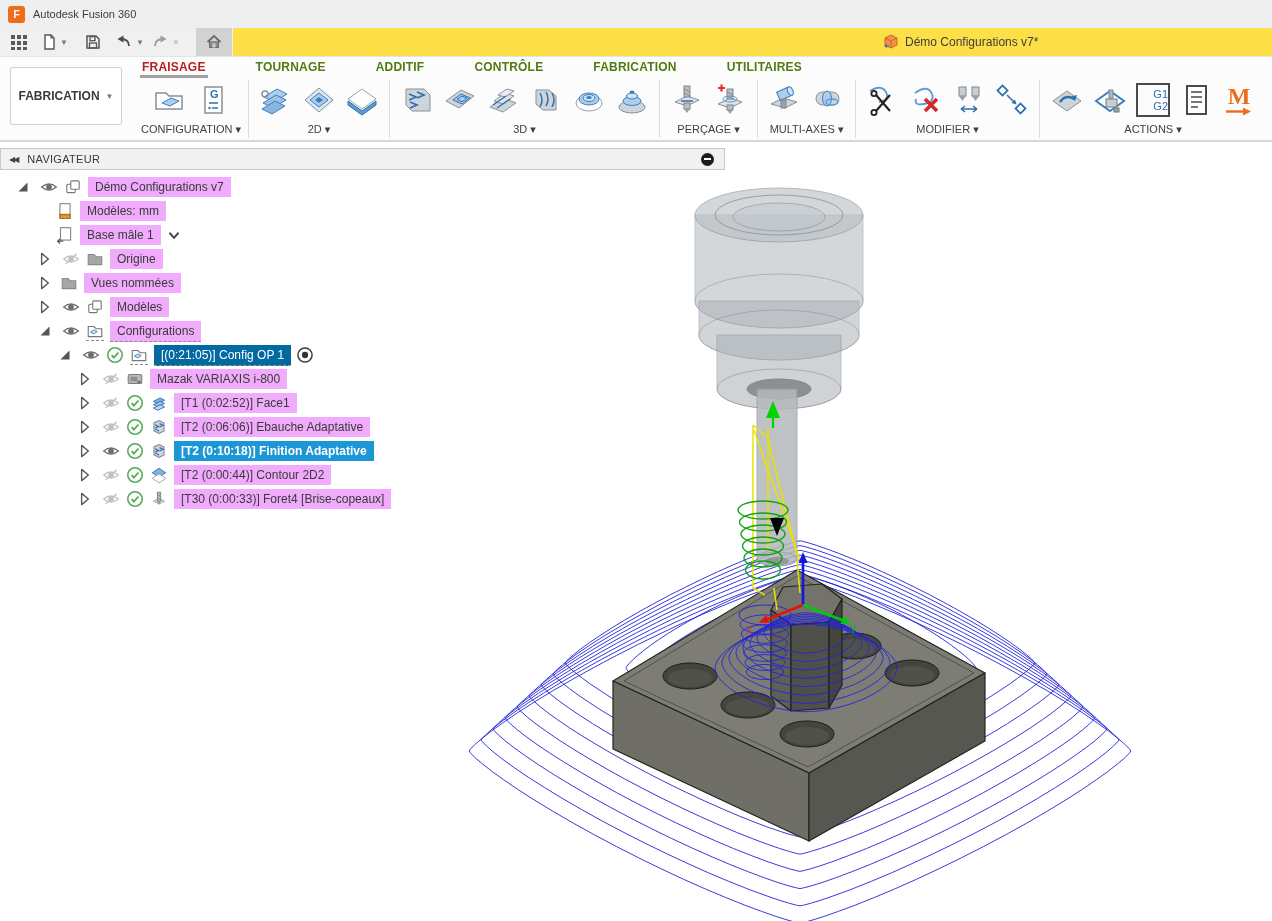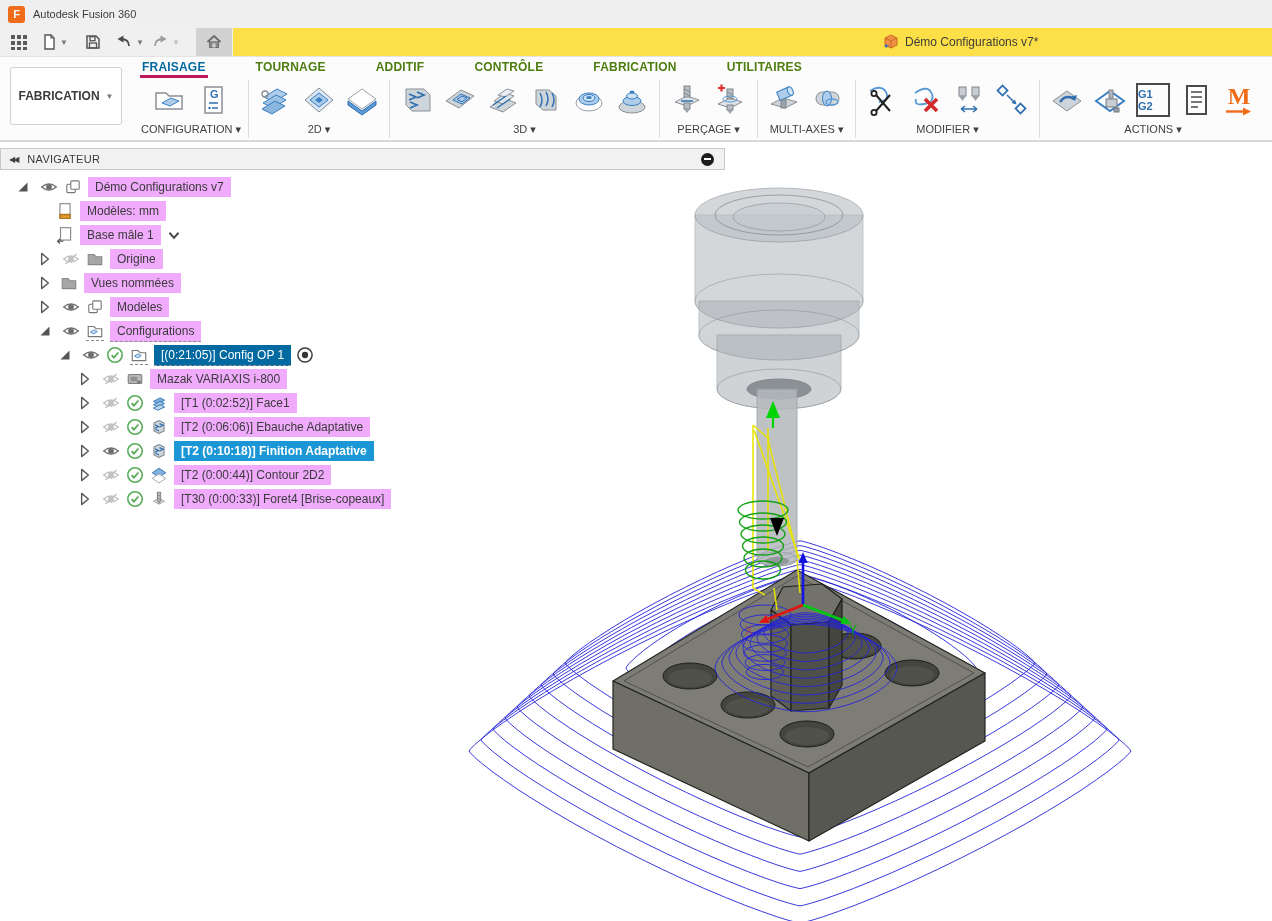--- a/index.html
+++ b/index.html
@@ -21,29 +21,29 @@
   .doctab{position:absolute;left:650px;top:0;height:28px;display:flex;align-items:center;gap:6px;}
   .doctab .dtitle{font-size:12px;color:#3d3d3d;}
   .cubeicon{width:16px;height:16px;position:relative;}
   
   .ribbon{height:83px;background:#fcfcfc;position:relative;border-bottom:2px solid #d8d8d8;}
   .wsbtn{position:absolute;left:10px;top:10px;width:110px;height:56px;background:#fff;border:1px solid #d0d0d0;
          border-radius:3px;display:flex;align-items:center;justify-content:center;gap:6px;
          font-size:12px;font-weight:bold;color:#3a3a3a;}
   .tabs{position:absolute;left:140px;top:0;display:flex;gap:46px;height:21px;}
   .tab{font-size:12px;font-weight:bold;color:#4d7c0f;letter-spacing:.2px;padding:3px 2px 0 2px;}
-  .tab.active{color:#0369a1;border-bottom:3px solid #be185d;}
+  .tab.active{color:#b91c1c;border-bottom:3px solid #a3a3a3;}
   .groups{position:absolute;left:134px;top:21px;display:flex;align-items:flex-start;}
   .rgroup{display:flex;flex-direction:column;align-items:center;padding:0 7px;}
   .ricons{display:flex;gap:3px;align-items:center;height:44px;}
   .rlabel{font-size:11px;color:#3f3f3f;margin-top:1px;white-space:nowrap;}
   .rsep{width:1px;height:58px;background:#dcdcdc;margin-top:2px;}
   .ricon{width:40px;height:40px;display:flex;align-items:center;justify-content:center;}
   .g1g2{width:30px;height:30px;border:2px solid #4a4a4a;display:flex;flex-direction:column;
-        align-items:flex-start;justify-content:center;font-size:11px;line-height:12px;font-weight:bold;color:#2f6fb0;}
+        align-items:flex-end;justify-content:center;font-size:11px;line-height:12px;font-weight:normal;color:#2f6fb0;}
   .mwrap{display:flex;flex-direction:column;align-items:center;}
   .mletter{color:#ef6c1a;font-weight:bold;font-size:24px;line-height:22px;font-family:"Liberation Serif",serif;}
   
   .main{position:relative;height:782px;background:#fff;}
   #vp{position:absolute;left:0;top:0;width:1272px;height:782px;z-index:1;}
   
   .nav{position:absolute;left:0;top:0;z-index:2;width:730px;}
   .navheader{position:absolute;left:0;top:6px;width:723px;height:20px;background:#f1f1f1;
              border:1px solid #c8c8c8;display:flex;align-items:center;}
   .navcollapse{font-size:8px;color:#444;margin-left:8px;letter-spacing:-2px;}

